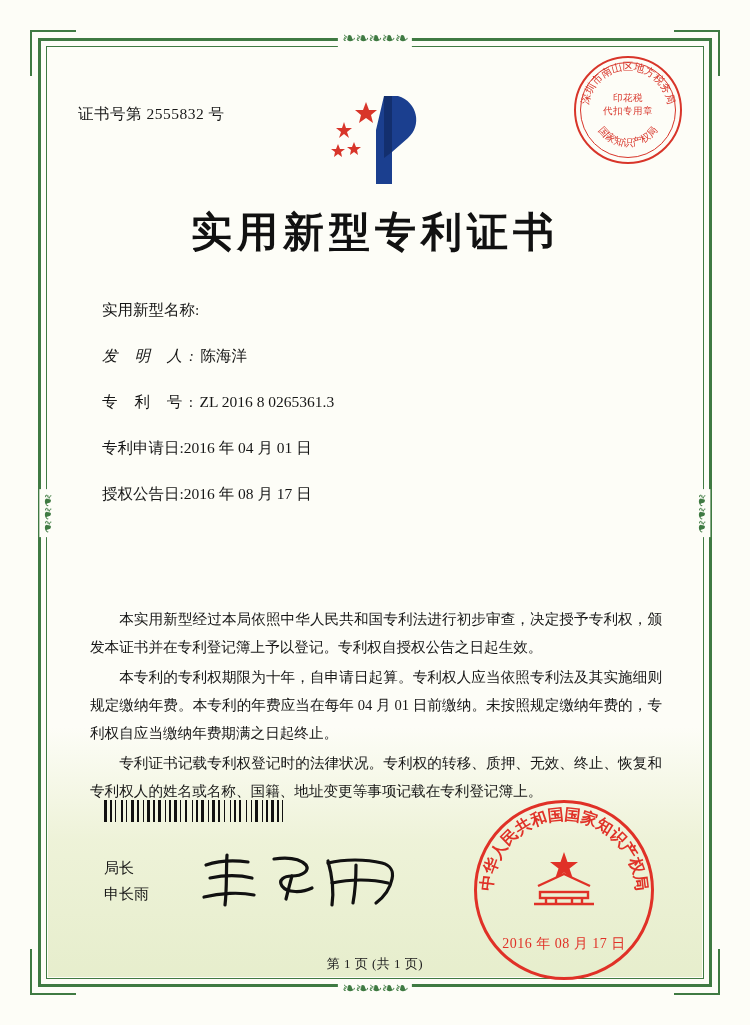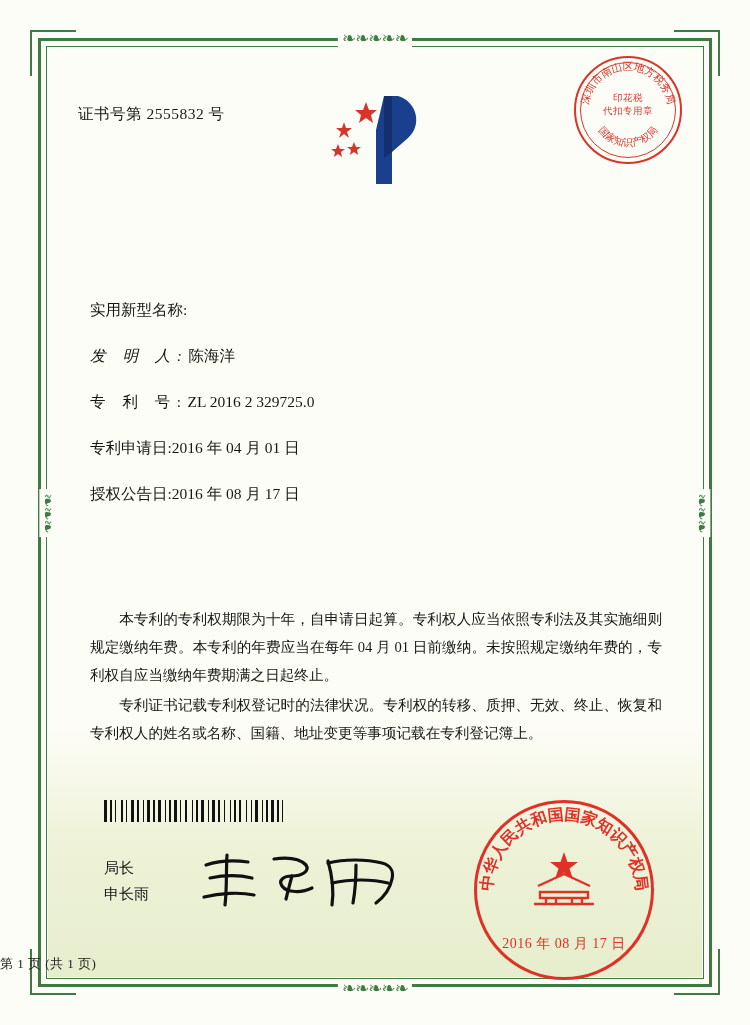--- a/index.html
+++ b/index.html
@@ -133,21 +133,21 @@
     font-size: 41px;
     font-weight: bold;
     letter-spacing: 5px;
     color: #111;
     font-family: "DejaVu Serif", "Liberation Serif", serif;
   }
 
   
   .fields {
     position: absolute;
-    left: 90px;
+    left: 102px;
     top: 300px;
     right: 90px;
   }
   .field-row {
     display: flex;
     align-items: baseline;
     margin-bottom: 25px;
     font-size: 15.5px;
     color: #161616;
   }
@@ -237,21 +237,21 @@
     font-size: 14px;
     letter-spacing: 0.5px;
   }
 
   
   .footer {
     position: absolute;
     left: 0;
     right: 0;
     bottom: 52px;
-    text-align: left;
+    text-align: center;
     font-size: 13px;
     color: #222;
     letter-spacing: 0.5px;
   }
 </style>
 </head>
 <body>
 
 <div class="page">
 
@@ -297,44 +297,46 @@
       <text font-size="10" fill="#d8352a" font-family="'Liberation Serif',serif">
         <textPath href="#arcBot" startOffset="50%" text-anchor="middle">国家知识产权局</textPath>
       </text>
     </svg>
     <div class="seal-center-text">
       <div>印花税</div>
       <div>代扣专用章</div>
     </div>
   </div>
 
+  <div class="title">实用新型专利证书</div>
 
   <div class="fields">
     <div class="field-row f1">
       <span class="field-label">实用新型名称:</span>
     </div>
     <div class="field-row f2">
       <span class="field-label">发 明 人:</span>
       <span class="field-value">陈海洋</span>
     </div>
     <div class="field-row f3">
       <span class="field-label">专 利 号:</span>
-      <span class="field-value">ZL 2016 2 329725.0</span>
+      <span class="field-value">ZL 2016 8 0265361.3</span>
     </div>
     <div class="field-row f4">
       <span class="field-label">专利申请日:</span>
       <span class="field-value">2016 年 04 月 01 日</span>
     </div>
     <div class="field-row f6">
       <span class="field-label">授权公告日:</span>
       <span class="field-value">2016 年 08 月 17 日</span>
     </div>
   </div>
 
   <div class="body-text">
+    <p>本实用新型经过本局依照中华人民共和国专利法进行初步审查，决定授予专利权，颁发本证书并在专利登记簿上予以登记。专利权自授权公告之日起生效。</p>
     <p>本专利的专利权期限为十年，自申请日起算。专利权人应当依照专利法及其实施细则规定缴纳年费。本专利的年费应当在每年 04 月 01 日前缴纳。未按照规定缴纳年费的，专利权自应当缴纳年费期满之日起终止。</p>
     <p>专利证书记载专利权登记时的法律状况。专利权的转移、质押、无效、终止、恢复和专利权人的姓名或名称、国籍、地址变更等事项记载在专利登记簿上。</p>
   </div>
 
   <div class="barcode"><i style="width: 3px;"></i><i style="width: 1px; background: transparent;"></i><i style="width: 2px;"></i><i style="width: 1px; background: transparent;"></i><i style="width: 1px;"></i><i style="width: 3px; background: transparent;"></i><i style="width: 2px;"></i><i style="width: 1px; background: transparent;"></i><i style="width: 1px;"></i><i style="width: 2px; background: transparent;"></i><i style="width: 3px;"></i><i style="width: 1px; background: transparent;"></i><i style="width: 2px;"></i><i style="width: 2px; background: transparent;"></i><i style="width: 1px;"></i><i style="width: 1px; background: transparent;"></i><i style="width: 3px;"></i><i style="width: 1px; background: transparent;"></i><i style="width: 2px;"></i><i style="width: 1px; background: transparent;"></i><i style="width: 3px;"></i><i style="width: 2px; background: transparent;"></i><i style="width: 1px;"></i><i style="width: 1px; background: transparent;"></i><i style="width: 2px;"></i><i style="width: 1px; background: transparent;"></i><i style="width: 3px;"></i><i style="width: 1px; background: transparent;"></i><i style="width: 1px;"></i><i style="width: 2px; background: transparent;"></i><i style="width: 2px;"></i><i style="width: 3px; background: transparent;"></i><i style="width: 1px;"></i><i style="width: 1px; background: transparent;"></i><i style="width: 2px;"></i><i style="width: 1px; background: transparent;"></i><i style="width: 3px;"></i><i style="width: 2px; background: transparent;"></i><i style="width: 1px;"></i><i style="width: 1px; background: transparent;"></i><i style="width: 3px;"></i><i style="width: 1px; background: transparent;"></i><i style="width: 2px;"></i><i style="width: 2px; background: transparent;"></i><i style="width: 1px;"></i><i style="width: 3px; background: transparent;"></i><i style="width: 1px;"></i><i style="width: 1px; background: transparent;"></i><i style="width: 2px;"></i><i style="width: 1px; background: transparent;"></i><i style="width: 2px;"></i><i style="width: 3px; background: transparent;"></i><i style="width: 1px;"></i><i style="width: 2px; background: transparent;"></i><i style="width: 1px;"></i><i style="width: 1px; background: transparent;"></i><i style="width: 3px;"></i><i style="width: 2px; background: transparent;"></i><i style="width: 1px;"></i><i style="width: 1px; background: transparent;"></i><i style="width: 2px;"></i><i style="width: 1px; background: transparent;"></i><i style="width: 3px;"></i><i style="width: 1px; background: transparent;"></i><i style="width: 2px;"></i><i style="width: 1px; background: transparent;"></i><i style="width: 1px;"></i><i style="width: 3px; background: transparent;"></i></div>
 
   <div class="sig-labels">
     <div>局长</div>
     <div>申长雨</div>
   </div>

